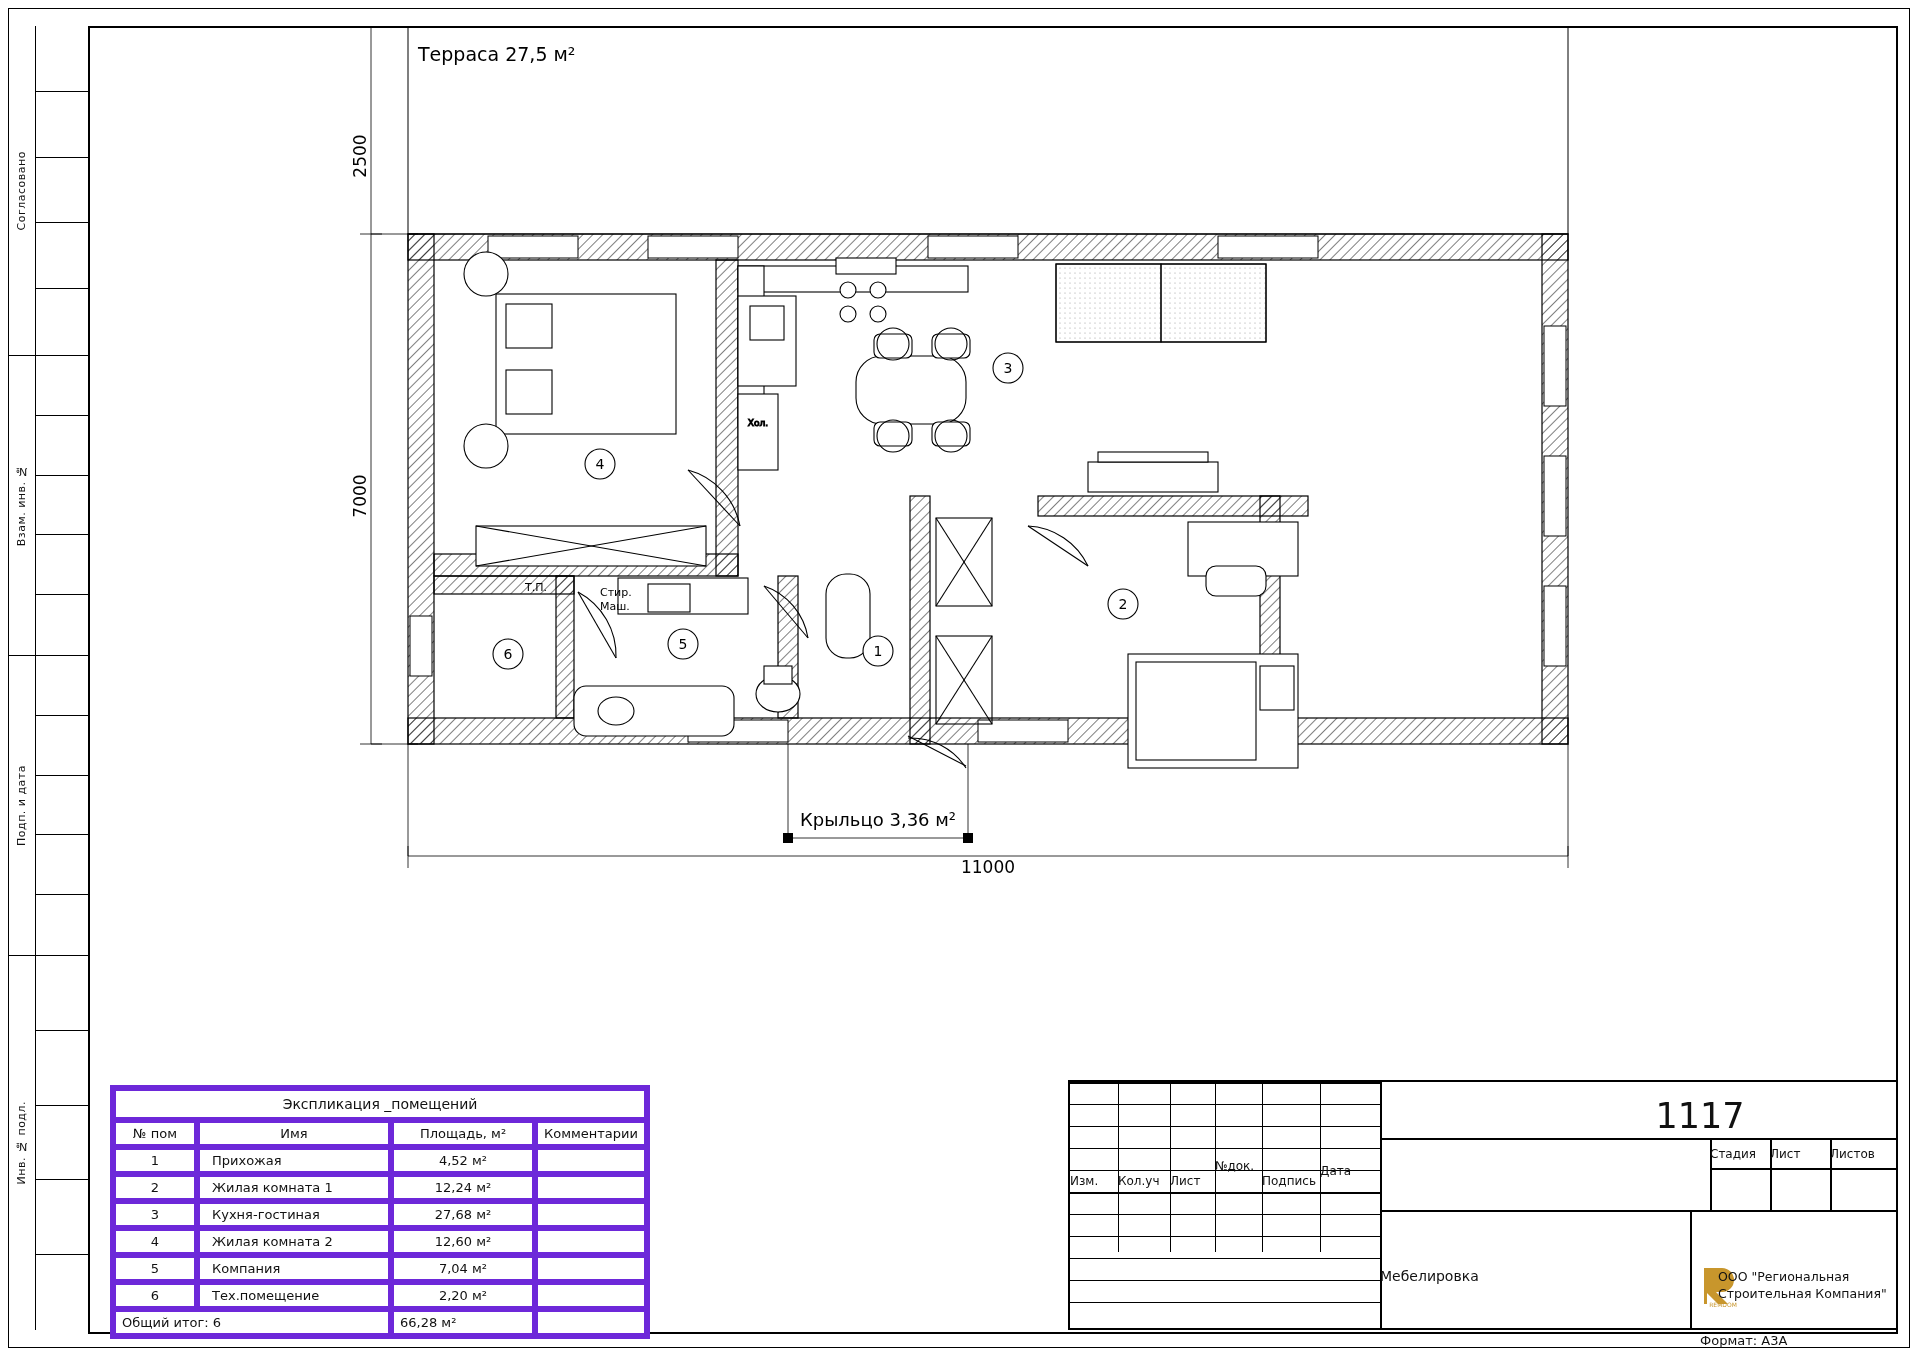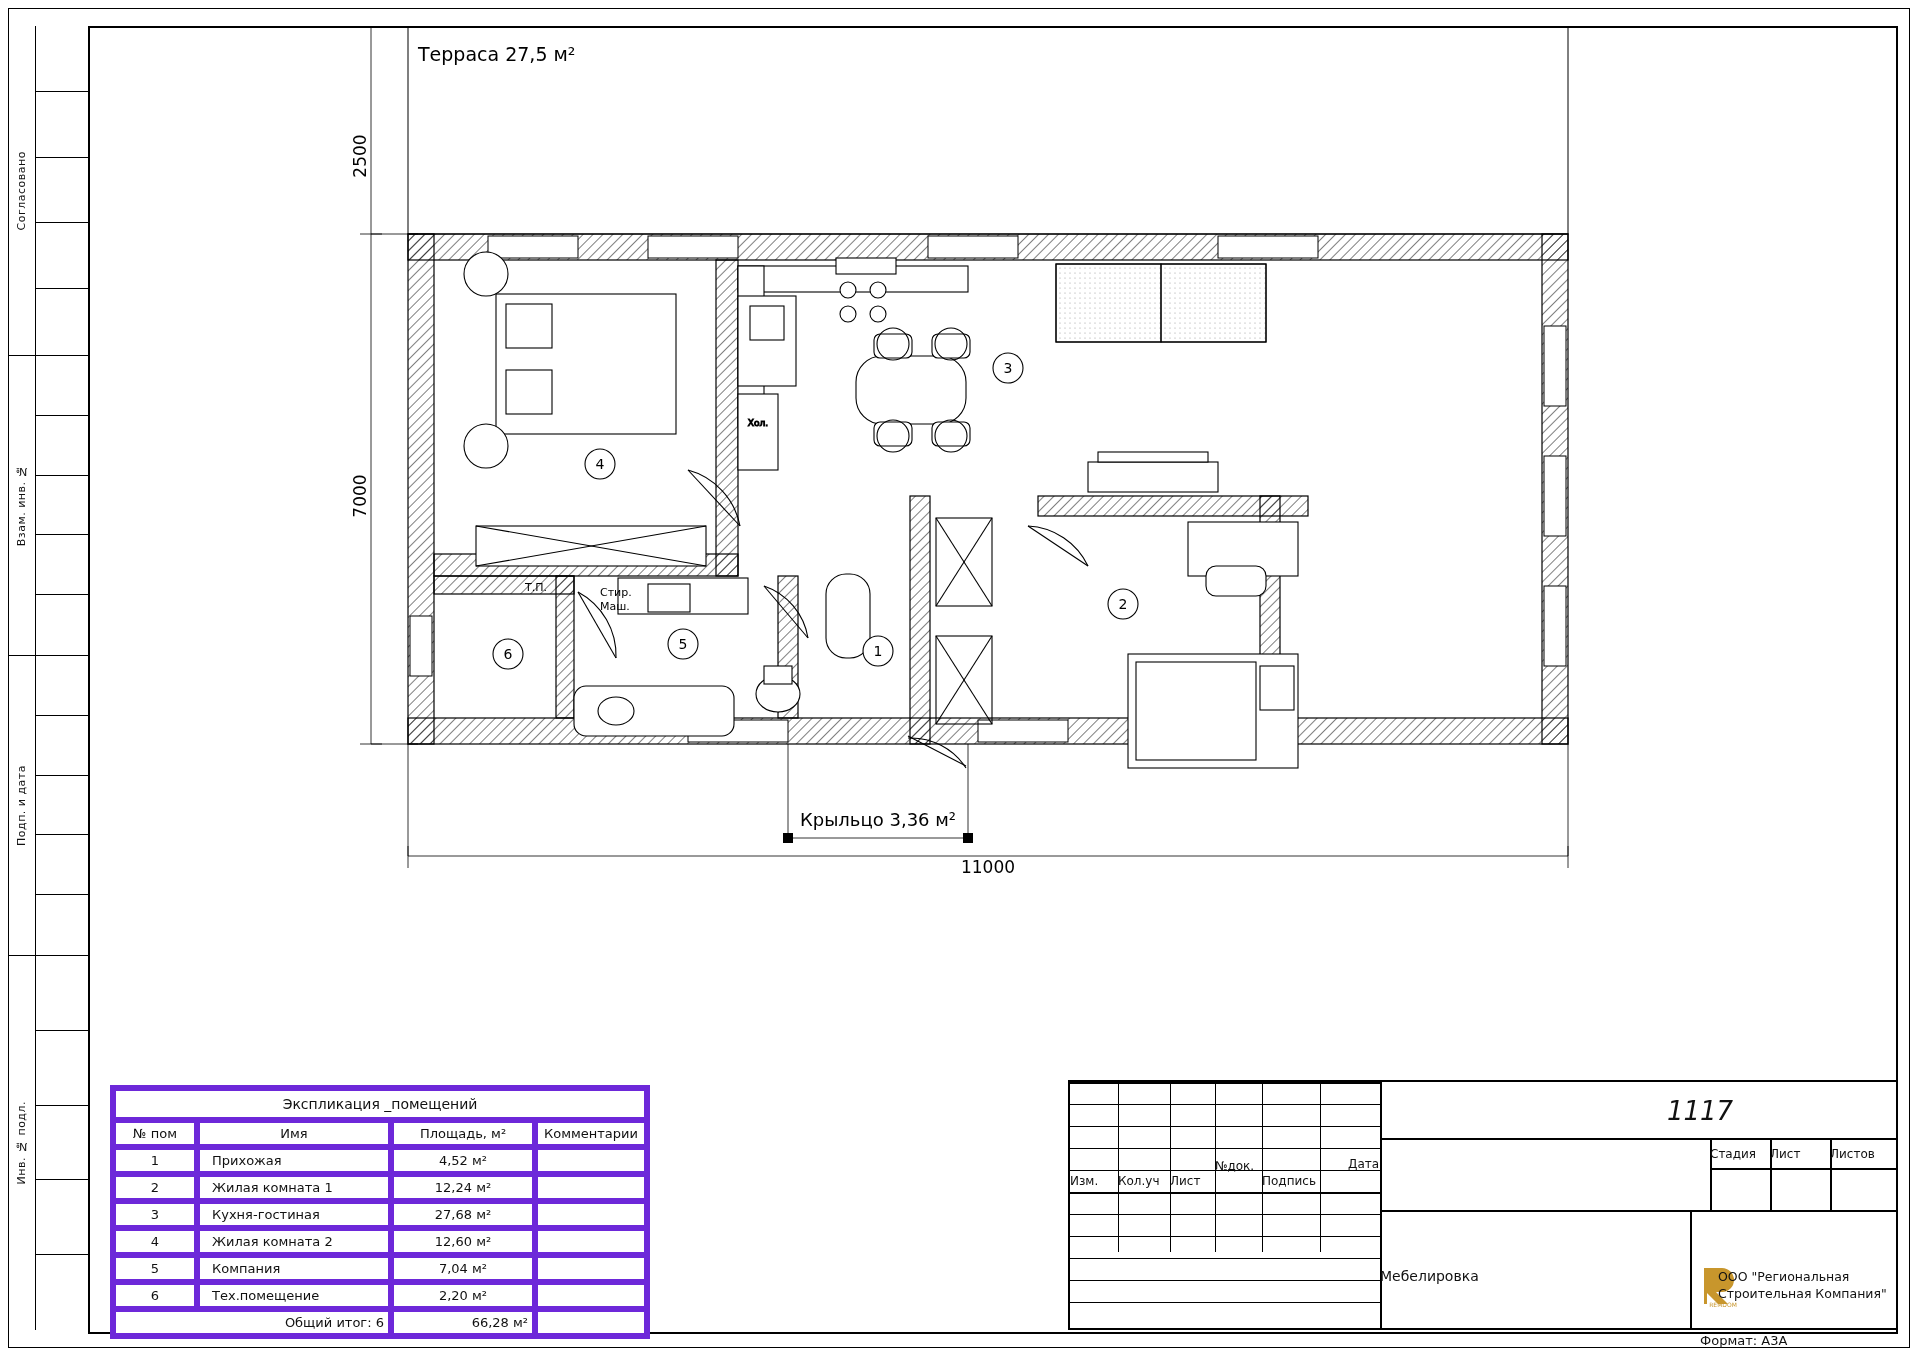--- a/index.html
+++ b/index.html
@@ -21,27 +21,27 @@
   
   .dwg{position:absolute;left:88px;top:26px;width:1806px;height:1304px;overflow:hidden;}
   svg.plan{position:absolute;left:0;top:0;}
   text{font-family:"DejaVu Sans",sans-serif;}
 
   
   .sched{position:absolute;left:110px;top:1085px;width:540px;border:1.5px solid #000;border-collapse:collapse;background:#fff;}
   .sched td,.sched th{border:6px solid #6d28d9;font-size:13px;padding:3px 4px;text-align:center;font-weight:normal;}
   .sched .title{font-size:14px;border-bottom:1px solid #000;padding:5px;}
   .sched .nm{text-align:left;padding-left:12px;}
-  .sched .total td{text-align:right;padding-left:6px;}
+  .sched .total td{text-align:left;padding-left:6px;}
 
   
   .tblock{position:absolute;left:1068px;top:1080px;width:830px;height:250px;border:2px solid #000;box-sizing:border-box;background:#fff;}
   .tb-line{position:absolute;background:#000;}
   .tb-txt{position:absolute;font-size:12px;text-align:left;line-height:1.15;}
-  .tb-num{position:absolute;font-size:26px;left:540px;top:14px;width:180px;text-align:center;font-style:italic;}
+  .tb-num{position:absolute;font-size:35px;left:540px;top:14px;width:180px;text-align:center;}
   .logo{position:absolute;left:630px;top:182px;width:46px;height:44px;}
   .fmt{position:absolute;left:1700px;top:1333px;font-size:13px;}
 </style>
 </head>
 <body>
 
 <div class="sheet">
   <div class="frame-outer"></div>
 
   <div class="leftcol">
@@ -357,21 +357,21 @@
     <div class="tb-line" style="left:0;top:154px;width:310px;height:1px;"></div>
     <div class="tb-line" style="left:0;top:176px;width:310px;height:1px;"></div>
     <div class="tb-line" style="left:0;top:198px;width:310px;height:1px;"></div>
     <div class="tb-line" style="left:0;top:220px;width:310px;height:1px;"></div>
 
     <div class="tb-txt" style="left:0px;top:93px;width:48px;">Изм.</div>
     <div class="tb-txt" style="left:48px;top:93px;width:52px;">Кол.уч</div>
     <div class="tb-txt" style="left:100px;top:93px;width:45px;">Лист</div>
     <div class="tb-txt" style="left:145px;top:78px;width:47px;">№док.</div>
     <div class="tb-txt" style="left:192px;top:93px;width:58px;">Подпись</div>
-    <div class="tb-txt" style="left:250px;top:76px;width:60px;margin-left:28px;">Дата</div>
+    <div class="tb-txt" style="left:250px;top:83px;width:60px;">Дата</div>
 
     <div class="tb-line" style="left:310px;top:56px;width:518px;height:2px;"></div>
     <div class="tb-line" style="left:310px;top:128px;width:518px;height:1.5px;"></div>
     <div class="tb-line" style="left:620px;top:128px;width:2px;height:118px;"></div>
     <div class="tb-line" style="left:310px;top:164px;width:310px;height:0px;"></div>
     <div class="tb-line" style="left:620px;top:164px;width:208px;height:0px;"></div>
     <div class="tb-line" style="left:640px;top:56px;width:1.5px;height:72px;"></div>
     <div class="tb-line" style="left:700px;top:56px;width:1.5px;height:72px;"></div>
     <div class="tb-line" style="left:760px;top:56px;width:1.5px;height:72px;"></div>
     <div class="tb-line" style="left:640px;top:86px;width:188px;height:1.5px;"></div>

